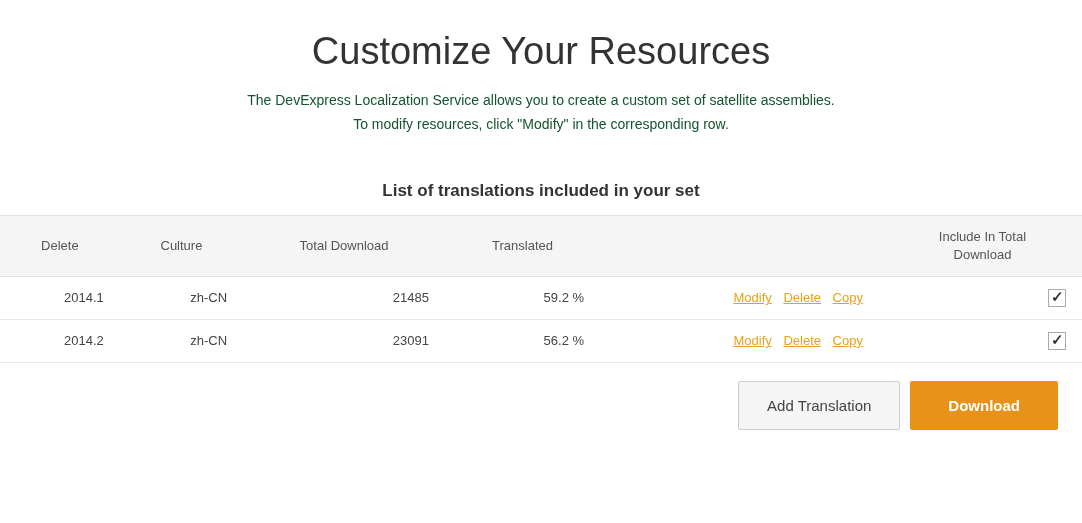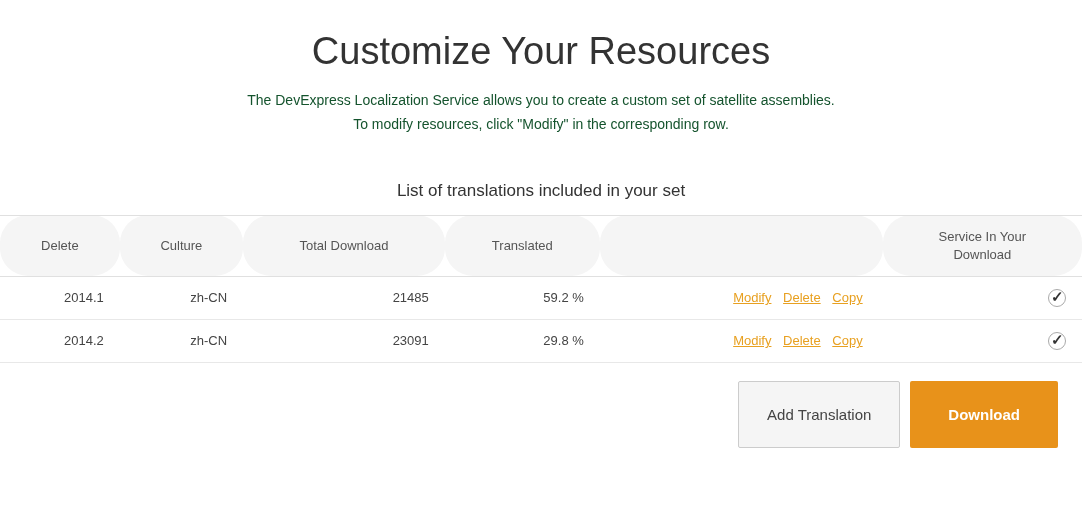--- a/index.html
+++ b/index.html
@@ -1,19 +1,18 @@
 <!DOCTYPE html>
 <html><head>
   <meta charset="utf-8">
   <style>
     * {
       box-sizing: border-box;
       margin: 0;
       padding: 0;
-      border-radius: 28px;
     }
 
     body {
       font-family: Arial, sans-serif;
       background: #ffffff;
       color: #333;
       width: 1082px;
       min-height: 523px;
       overflow: hidden;
     }
@@ -46,21 +45,21 @@
     }
 
     .translations-section {
       width: 100%;
       margin-top: 10px;
     }
 
     .translations-heading {
       text-align: center;
       font-size: 17px;
-      font-weight: 400;
+      font-weight: 700;
       color: #333;
       padding: 14px 0 14px;
     }
 
     .translations-table {
       width: 100%;
       border-collapse: collapse;
       border-top: 1px solid #e0e0e0;
     }
 
@@ -131,21 +130,21 @@
       justify-content: flex-end;
       padding: 18px 24px 18px;
       gap: 10px;
     }
 
     .btn-add-translation {
       background: #f5f5f5;
       border: 1px solid #ccc;
       color: #444;
       font-size: 15px;
-      padding: 24px 28px;
+      padding: 15px 28px;
       cursor: pointer;
       border-radius: 2px;
     }
 
     .btn-download {
       background: #e8921a;
       border: none;
       color: #fff;
       font-size: 15px;
       font-weight: bold;
@@ -175,21 +174,21 @@
 
     <table class="translations-table">
       <thead>
         <tr>
           <th>Delete</th>
           <th>Culture</th>
           <th>Total Download</th>
           <th>Translated</th>
           <th></th>
           <th class="th-include">
-            <span>Service In Your</span><br>
+            <span>Include In Total</span><br>
             <span>Download</span>
           </th>
         </tr>
       </thead>
       <tbody id="table-body">
 
       <tr>
       <td>2014.1</td>
       <td>zh-CN</td>
       <td>21485</td>
@@ -200,21 +199,21 @@
         <span class="action-link">Copy</span>
       </td>
       <td class="checkbox-cell">
         <div class="checkbox-icon checked"></div>
       </td>
     </tr>
           <tr>
       <td>2014.2</td>
       <td>zh-CN</td>
       <td>23091</td>
-      <td>29.8 %</td>
+      <td>56.2 %</td>
       <td class="actions-td">
         <span class="action-link">Modify</span>
         <span class="action-link">Delete</span>
         <span class="action-link">Copy</span>
       </td>
       <td class="checkbox-cell">
         <div class="checkbox-icon checked"></div>
       </td>
     </tr>
         </tbody>

